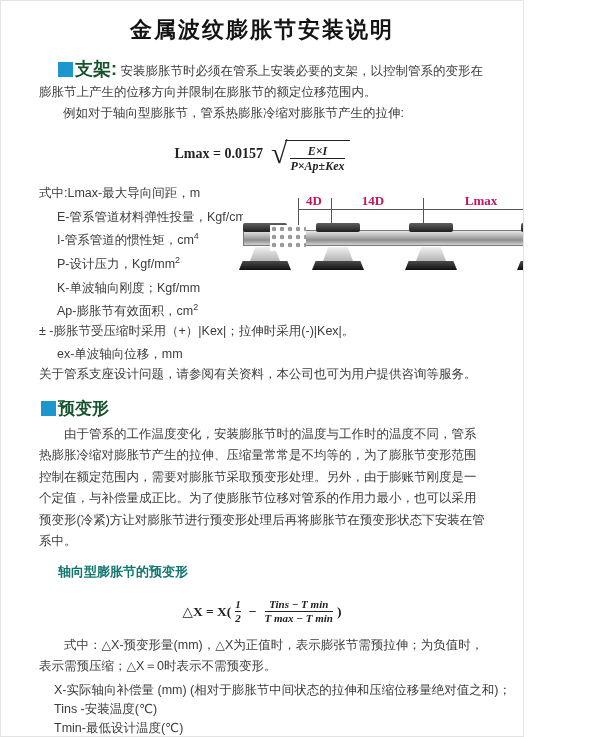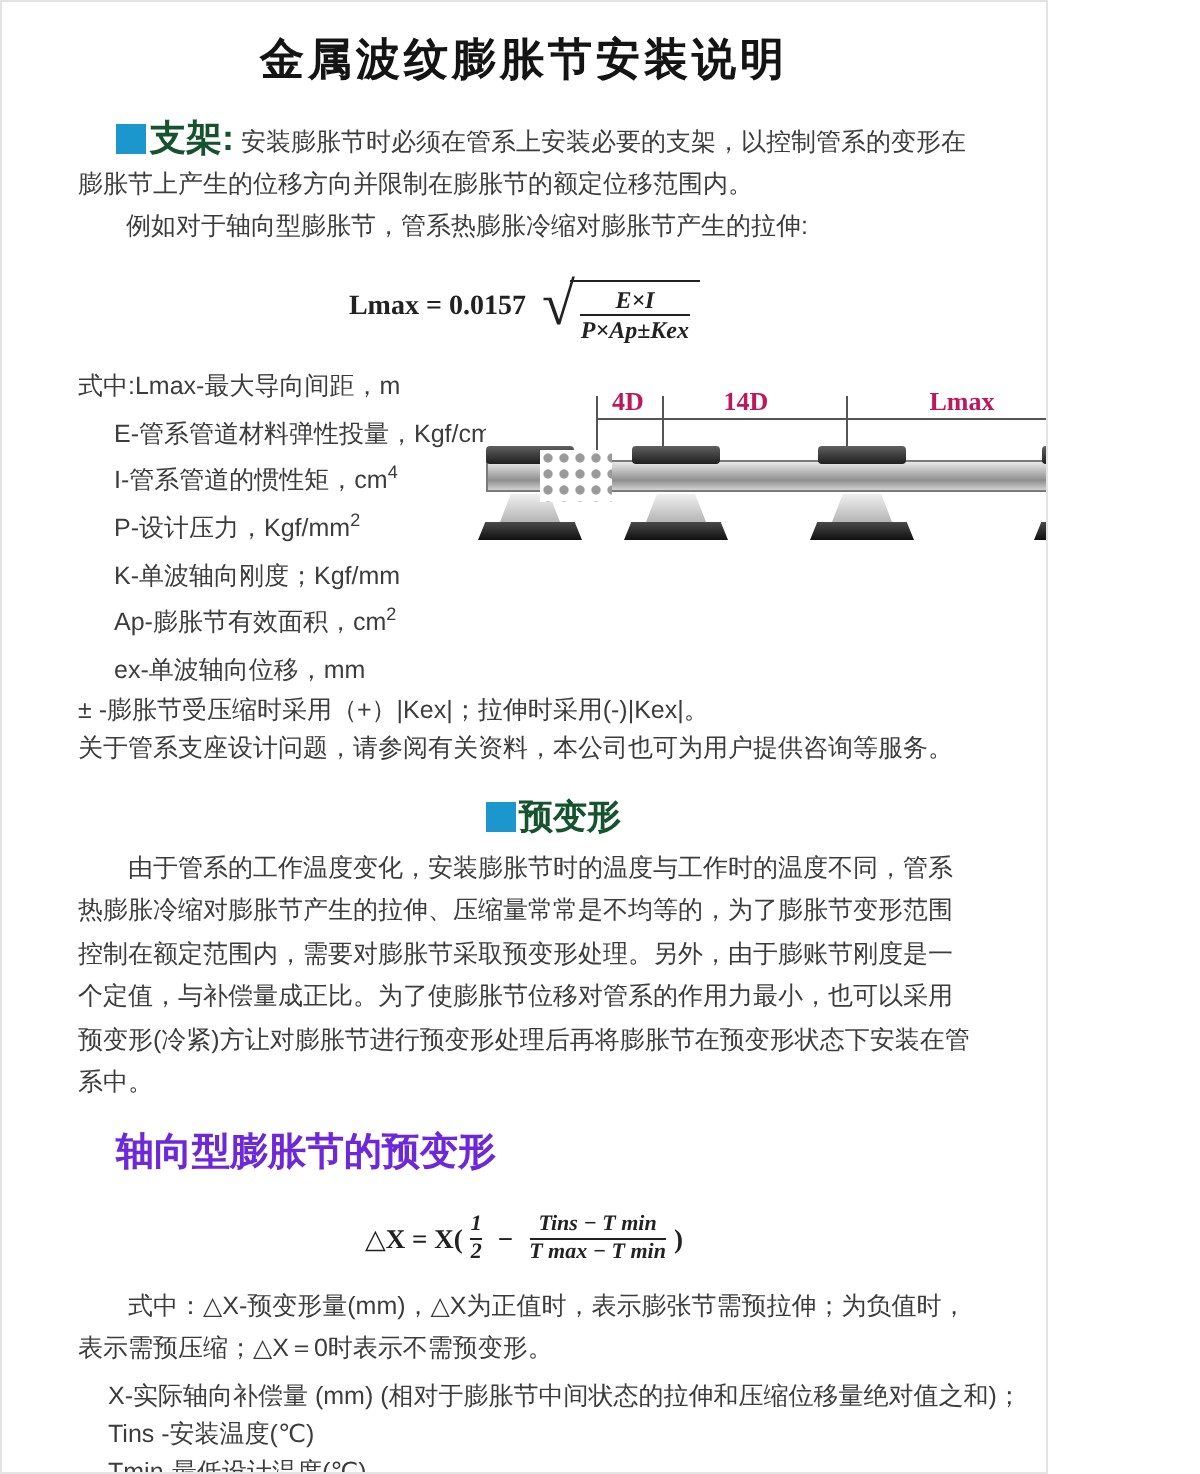--- a/index.html
+++ b/index.html
@@ -55,24 +55,24 @@
   .support{position:absolute;width:52px;height:48px;top:30px;}
   .clamp{position:absolute;top:0;left:4px;right:4px;height:9px;z-index:2;
     background:linear-gradient(#606060,#1e1e1e);border-radius:2px;}
   .pedestal{position:absolute;top:24px;left:11px;right:11px;height:14px;
     background:linear-gradient(#f0f0f0,#b5b5b5);
     clip-path:polygon(18% 0,82% 0,100% 100%,0 100%);}
   .base{position:absolute;top:38px;left:0;right:0;height:9px;
     background:linear-gradient(#4a4a4a,#101010);
     clip-path:polygon(7% 0,93% 0,100% 100%,0 100%);}
   
-  .sec2-head{margin:12px 11px 0 40px;text-align:center;}
+  .sec2-head{margin:12px 11px 0 40px;}
   .sec2-head .sec-head{font-size:17px;}
   .para{margin:4px 38px 0 38px;text-indent:25px;line-height:21.5px;}
-  .sub-head{color:#6d28d9;font-size:19px;font-weight:bold;margin:10px 0 0 57px;}
+  .sub-head{color:#0f766e;font-size:13px;font-weight:bold;margin:10px 0 0 57px;}
   .f2{margin-top:14px;font-size:13.5px;height:34px;}
   .f2 .frac{font-size:11px;line-height:13px;font-style:italic;}
   .f2 .plain{font-style:normal;}
   .f2 .gap{margin:0 4px;}
   .axial-note{margin:6px 38px 0 38px;text-indent:25px;line-height:21px;}
   .axial-defs{margin:4px 0 0 53px;font-size:12.5px;line-height:19px;}
 </style>
 </head>
 <body>
 
@@ -98,22 +98,22 @@
     </span>
   </div>
 
   <div class="defs">
     <div class="row"><span>式中:Lmax-最大导向间距，m</span><sup></sup></div>
     <div class="row ind"><span>E-管系管道材料弹性投量，Kgf/cm</span><sup>2</sup></div>
     <div class="row ind"><span>I-管系管道的惯性矩，cm</span><sup>4</sup></div>
     <div class="row ind"><span>P-设计压力，Kgf/mm</span><sup>2</sup></div>
     <div class="row ind"><span>K-单波轴向刚度；Kgf/mm</span><sup></sup></div>
     <div class="row ind"><span>Ap-膨胀节有效面积，cm</span><sup>2</sup></div>
+    <div class="row"><span>± -膨胀节受压缩时采用（+）|Kex|；拉伸时采用(-)|Kex|。</span></div>
     <div class="row ind"><span>ex-单波轴向位移，mm</span><sup></sup></div>
-    <div class="row"><span>± -膨胀节受压缩时采用（+）|Kex|；拉伸时采用(-)|Kex|。</span></div>
     <div class="row"><span>关于管系支座设计问题，请参阅有关资料，本公司也可为用户提供咨询等服务。</span></div>
   </div>
 
   <div class="diagram">
     <span class="dim-label" style="left:71px">4D</span>
     <span class="dim-label" style="left:130px">14D</span>
     <span class="dim-label" style="left:238px">Lmax</span>
     <div class="dim-line"></div>
     <div class="tick" style="left:55px"></div>
     <div class="tick" style="left:88px"></div>

